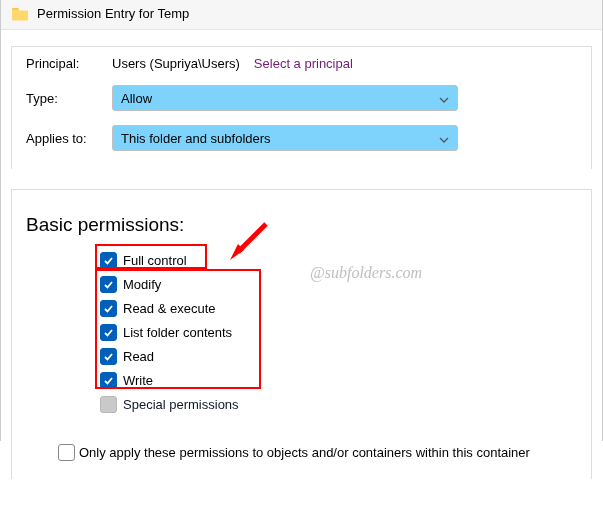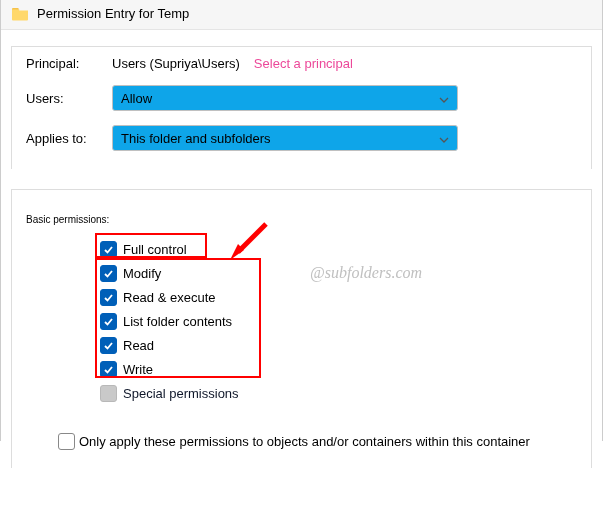--- a/index.html
+++ b/index.html
@@ -43,38 +43,38 @@
     border: 1px solid #ddd;
     border-bottom: none;
     padding: 24px 14px 18px 14px;
     position: relative;
   }
 
   .row { display: flex; align-items: center; margin-bottom: 14px; }
   .row:last-child { margin-bottom: 0; }
   .row-label { width: 86px; font-size: 13px; }
   .row-value { font-size: 13px; }
-  .link { color: #ec4899; margin-left: 14px; cursor: pointer; }
+  .link { color: #701a75; margin-left: 14px; cursor: pointer; }
 
   .select {
     width: 346px;
     height: 26px;
     border: 1px solid #c0c0c0;
     border-radius: 3px;
-    background: #0ea5e9;
+    background: #7dd3fc;
     display: flex;
     align-items: center;
     justify-content: space-between;
     padding: 0 8px;
     font-size: 13px;
     cursor: pointer;
   }
   .chevron { width: 10px; height: 10px; }
 
-  .bp-title { font-size: 10px; margin-bottom: 12px; }
+  .bp-title { font-size: 19px; margin-bottom: 12px; }
 
   .perm-list {
     margin-left: 74px;
     position: relative;
     width: fit-content;
   }
   .highlight-box {
     position: absolute;
     border: 2px solid #ff0000;
     pointer-events: none;
@@ -146,21 +146,21 @@
     <span class="title-text">Permission Entry for Temp</span>
   </div>
 
   <div class="panel-top">
     <div class="row">
       <span class="row-label">Principal:</span>
       <span class="row-value">Users (Supriya\Users)</span>
       <span class="link">Select a principal</span>
     </div>
     <div class="row">
-      <span class="row-label">Users:</span>
+      <span class="row-label">Type:</span>
       <div class="select">
         <span>Allow</span>
         <span class="chevron">
           <svg viewBox="0 0 10 10">
               <path d="M1 3 L5 7 L9 3" fill="none" stroke="#555" stroke-width="1.3"></path>
             </svg>
         </span>
       </div>
     </div>
     <div class="row">

